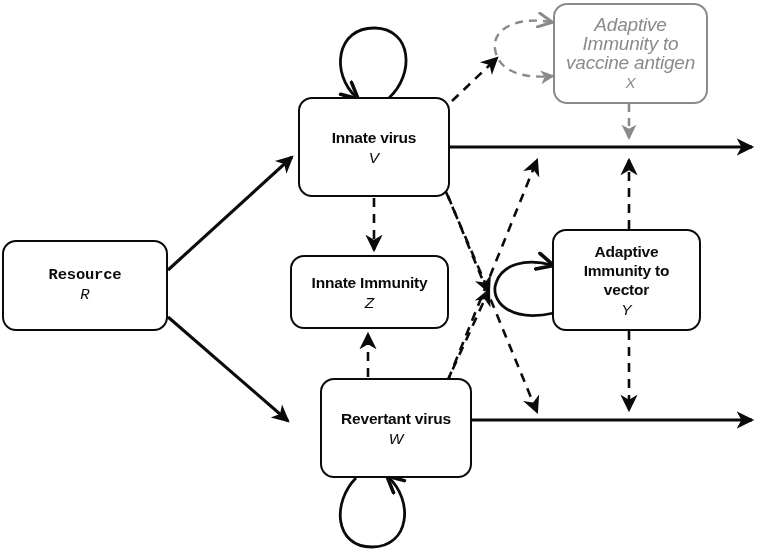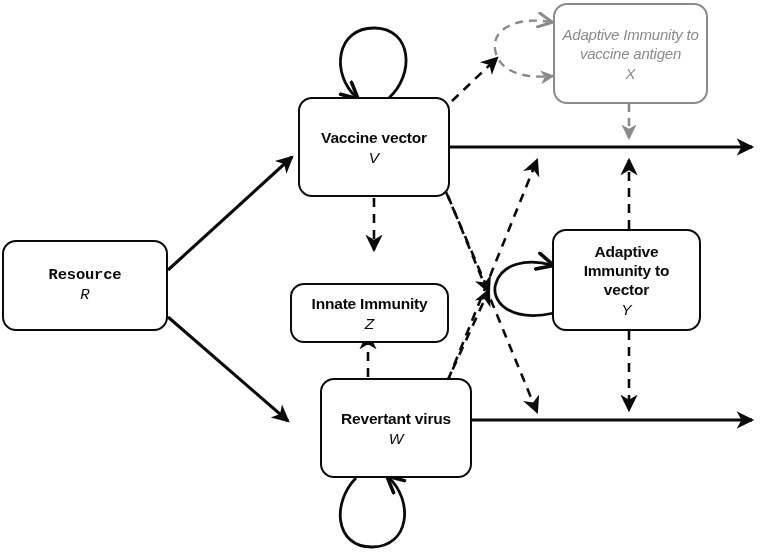--- a/index.html
+++ b/index.html
@@ -42,21 +42,21 @@
   }
   .node-title {
     font-weight: bold;
     font-size: 15.5px;
     line-height: 19px;
     letter-spacing: -0.2px;
   }
   .node-box.faded .node-title {
     font-weight: normal;
     font-style: italic;
-    font-size: 15px;
+    font-size: 19px;
     line-height: 19px;
   }
   .node-symbol {
     font-style: italic;
     font-size: 15.5px;
     line-height: 19px;
     font-weight: normal;
     margin-top: 1px;
   }
   .node-box.faded .node-symbol {
@@ -159,25 +159,25 @@
       <path d="M 445 420 L 752 420" fill="none" stroke="#0a0a0a" stroke-width="3.1" marker-end="url(#ah-black)"></path>
     </g>
   </svg>
 
   <div class="node-box" style="left:2px; top:240px; width:166px; height:91px;font-family:Liberation Mono, monospace;">
     <div class="node-title">Resource</div>
     <div class="node-symbol">R</div>
   </div>
 
   <div class="node-box" style="left:298px; top:97px; width:152px; height:100px;">
-    <div class="node-title">Vaccine vector</div>
+    <div class="node-title">Innate virus</div>
     <div class="node-symbol">V</div>
   </div>
 
-  <div class="node-box" style="left:290px; top:255px; width:159px; height:60px;margin-top:28px;">
+  <div class="node-box" style="left:290px; top:255px; width:159px; height:74px;">
     <div class="node-title">Innate Immunity</div>
     <div class="node-symbol">Z</div>
   </div>
 
   <div class="node-box" style="left:293px; top:378px; width:152px; height:100px;margin-left:27px;">
     <div class="node-title">Revertant virus</div>
     <div class="node-symbol">W</div>
   </div>
 
   <div class="node-box faded" style="left:553px; top:3px; width:155px; height:101px; padding:0 6px;">

